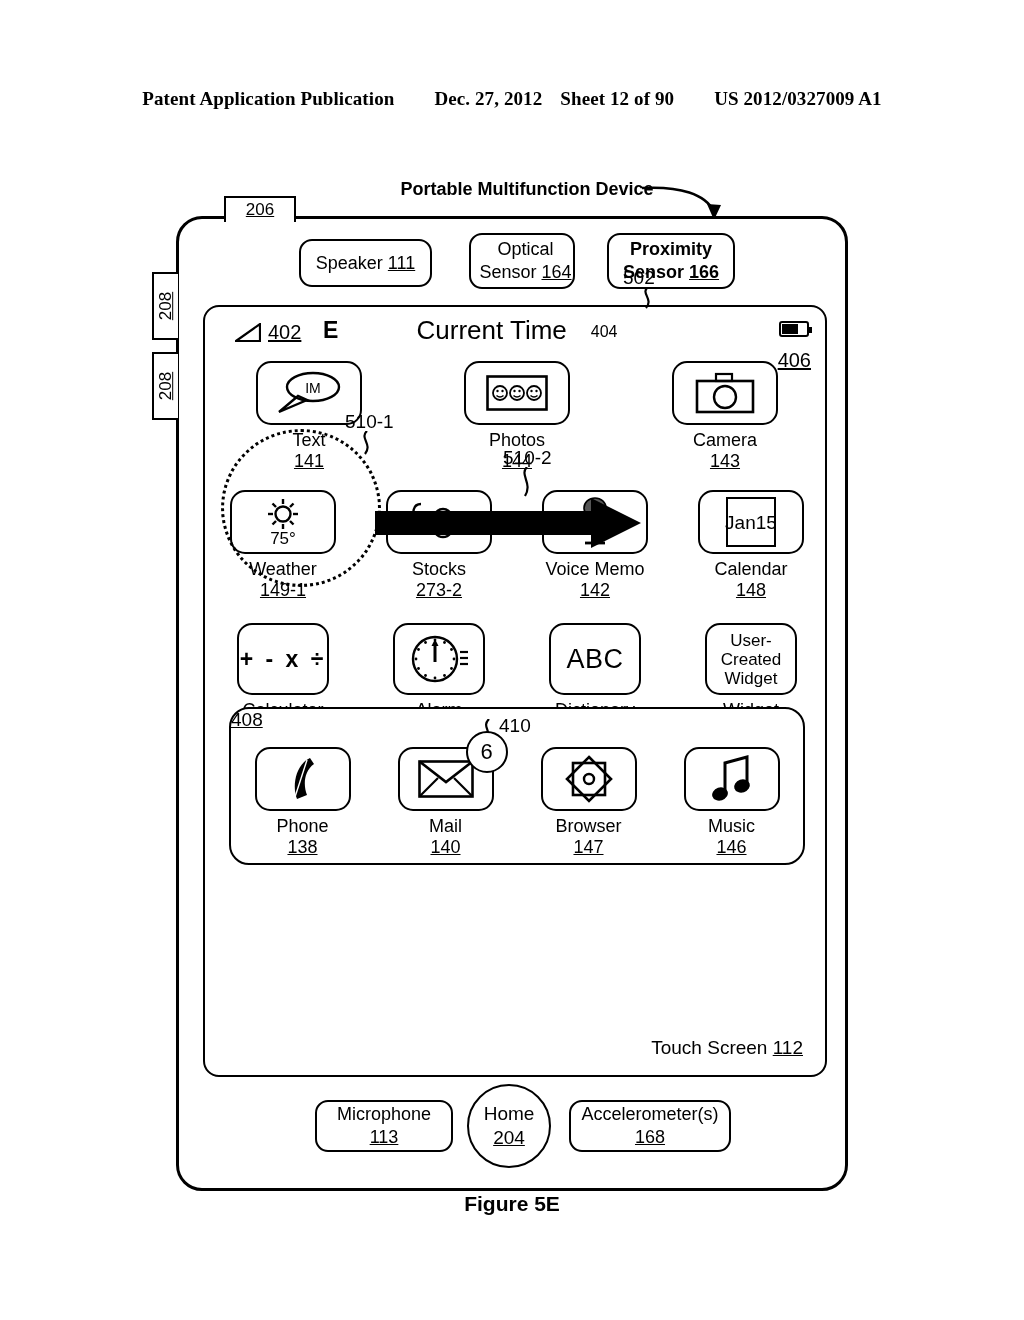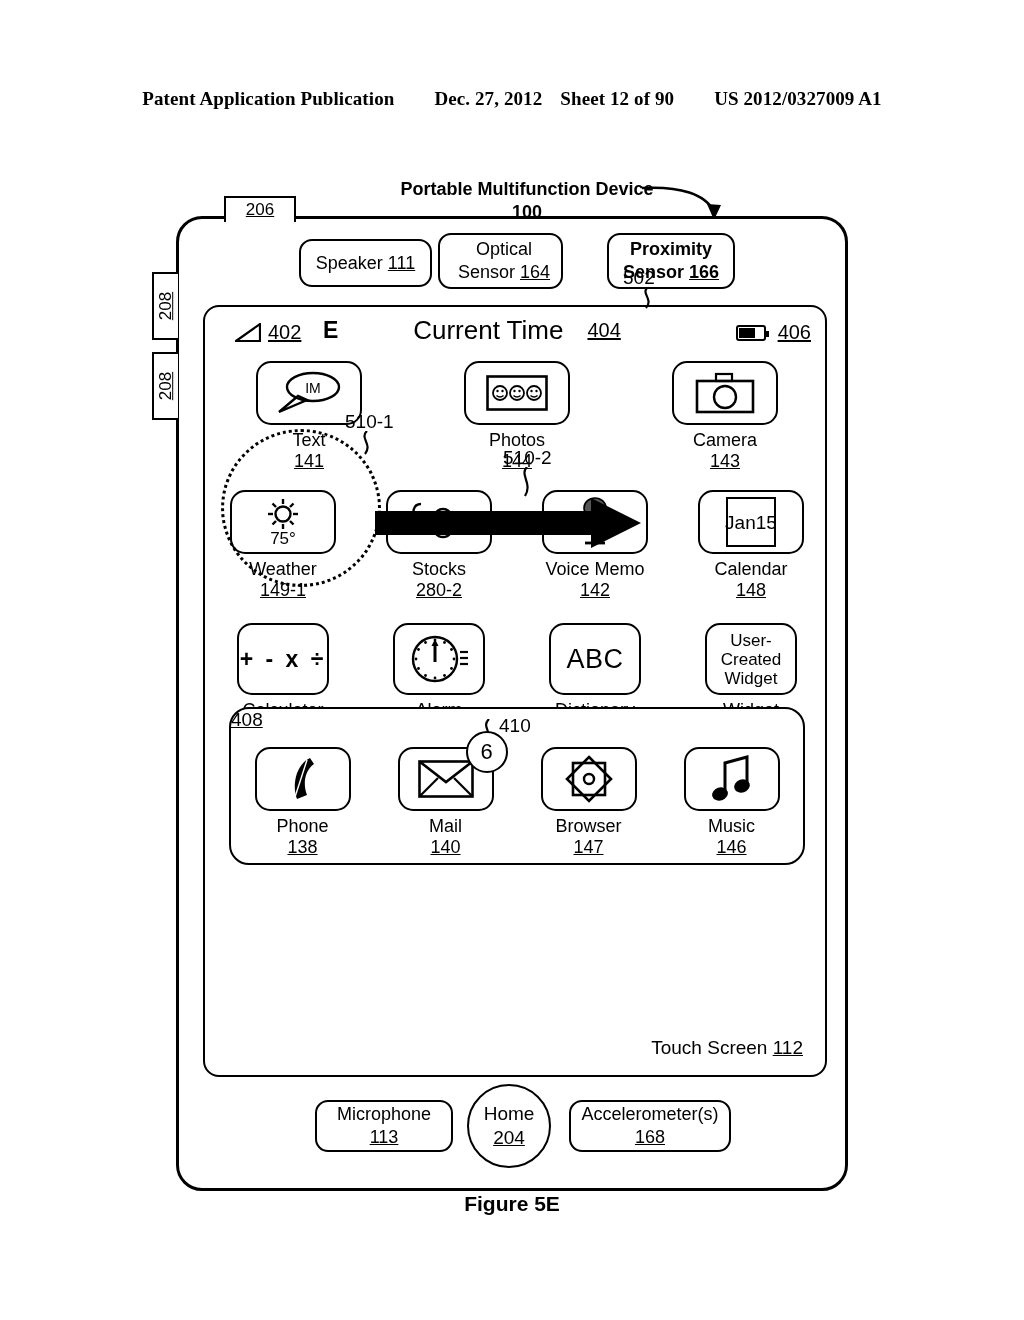--- a/index.html
+++ b/index.html
@@ -66,21 +66,21 @@
   }
 
   
   .pill{
     position:absolute;border:2.5px solid #000;border-radius:13px;
     background:#fff;display:flex;flex-direction:column;
     align-items:center;justify-content:center;
     font-size:18px;line-height:23px;box-sizing:border-box;text-align:center;
   }
   #hw-speaker{left:120px;top:20px;width:133px;height:48px;}
-  #hw-optical{left:259px;top:14px;width:125px;height:56px;padding-left:7px;}
+  #hw-optical{left:290px;top:14px;width:106px;height:56px;padding-left:7px;}
   #hw-proximity{left:428px;top:14px;width:128px;height:56px;font-weight:bold;}
   #hw-mic{left:136px;top:881px;width:138px;height:52px;}
   #hw-accel{left:390px;top:881px;width:162px;height:52px;}
   #hw-home{
     position:absolute;left:288px;top:865px;width:84px;height:84px;
     border:2.5px solid #000;border-radius:50%;background:#fff;
     display:flex;flex-direction:column;align-items:center;justify-content:center;
     font-size:19px;line-height:24px;box-sizing:border-box;z-index:2;
   }
 
@@ -95,22 +95,22 @@
   #statusbar{
     position:absolute;left:0;top:8px;width:624px;height:40px;
   }
   #sig-wrap{position:absolute;left:30px;top:6px;display:flex;align-items:center;gap:7px;}
   #sig-tri{width:26px;height:19px;}
   #edge-e{position:absolute;left:118px;top:2px;font-weight:bold;font-size:23px;}
   #cur-time{
     position:absolute;left:0;top:0;width:624px;text-align:center;
     font-size:26px;
   }
-  #cur-time .num{font-size:20px;text-decoration:underline;margin-left:24px;vertical-align:2px;}
-  #batt-wrap{position:absolute;right:18px;top:6px;display:flex;align-items:center;gap:12px;}
+  #cur-time .num{font-size:16px;margin-left:24px;vertical-align:2px;}
+  #batt-wrap{position:absolute;right:18px;top:6px;display:flex;align-items:center;gap:12px;flex-direction:column;}
   #batt{position:relative;width:30px;height:16px;border:2px solid #000;border-radius:3px;box-sizing:border-box;background:#fff;}
   #batt::before{content:"";position:absolute;left:1px;top:1px;width:16px;height:10px;background:#000;}
   #batt::after{content:"";position:absolute;right:-5px;top:4px;width:4px;height:6px;background:#000;}
 
   
   #grid{position:absolute;left:0;top:54px;width:624px;}
   .irow{display:flex;justify-content:space-around;align-items:flex-start;margin-bottom:8px;}
   .icell{
     width:118px;display:flex;flex-direction:column;align-items:center;
     position:relative;
@@ -188,21 +188,20 @@
   <span class="hdr-gap1"></span>
   <span>Dec. 27, 2012</span>
   <span class="hdr-gap2"></span>
   <span>Sheet 12 of 90</span>
   <span class="hdr-gap3"></span>
   <span>US 2012/0327009 A1</span>
 </div>
 
 <div id="lbl-device-name">
   <div>Portable Multifunction Device</div>
-  <div>100</div>
 </div>
 
 <svg style="position:absolute;left:640px;top:182px;" width="90" height="42">
   <path d="M2,6 C40,4 66,12 74,30" stroke="#000" stroke-width="2.6" fill="none"></path>
   <polygon points="74,38 67,22 81,23" fill="#000"></polygon>
 </svg>
 
 <div id="btn-206">
   <span class="ulnum">206</span>
 </div>
@@ -362,21 +361,21 @@
         </div>
 
         <div class="icell">
           <div class="ibox">
             <svg width="64" height="48" viewBox="0 0 64 48">
               <path d="M14,6 C6,6 4,16 10,20 C4,24 6,36 16,35" fill="none" stroke="#000" stroke-width="2.4"></path>
               <ellipse cx="36" cy="25" rx="11" ry="14" fill="none" stroke="#000" stroke-width="2.4"></ellipse>
             </svg>
           </div>
           <div class="ilbl">Stocks</div>
-          <div class="inum">280-2</div>
+          <div class="inum">273-2</div>
         </div>
 
         <div class="icell">
           <div class="ibox">
             <svg width="46" height="52" viewBox="0 0 46 52">
               <ellipse cx="23" cy="12" rx="11" ry="10" fill="#555" stroke="#000" stroke-width="1.6"></ellipse>
               <path d="M14,18 L14,32 C14,39 32,39 32,32 L32,18 Z" fill="#333" stroke="#000" stroke-width="1.6"></path>
               <line x1="23" y1="38" x2="23" y2="46" stroke="#000" stroke-width="2.6"></line>
               <line x1="13" y1="47" x2="33" y2="47" stroke="#000" stroke-width="2.8"></line>
             </svg>

